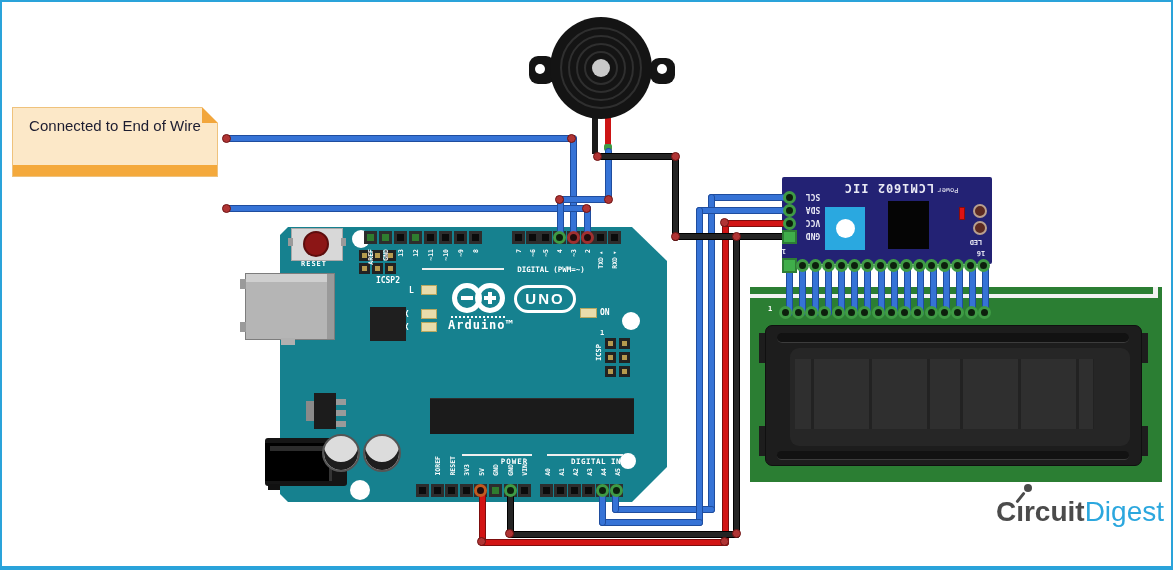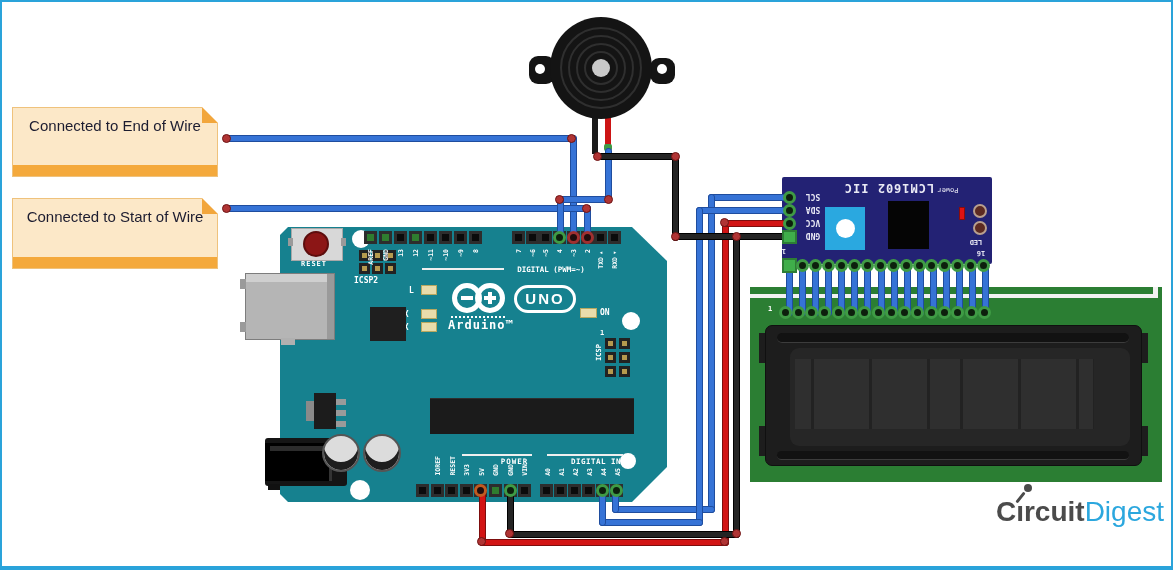--- a/index.html
+++ b/index.html
@@ -75,21 +75,21 @@
   <div class="abs" style="left:339px;top:236px;width:5px;height:8px;background:#9a9a9a;"></div>
   <div class="abs" style="left:301px;top:229px;width:26px;height:26px;border-radius:50%;background:#8c1616;border:2px solid #5d0e0e;box-sizing:border-box;"></div>
   <div class="sk" style="left:289px;top:258px;width:46px;font-size:7px;letter-spacing:1px;text-align:center;">RESET</div>
 
   <div class="ipin" style="left:357px;top:248px;"></div>
   <div class="ipin" style="left:370px;top:248px;"></div>
   <div class="ipin" style="left:383px;top:248px;"></div>
   <div class="ipin" style="left:357px;top:261px;"></div>
   <div class="ipin" style="left:370px;top:261px;"></div>
   <div class="ipin" style="left:383px;top:261px;"></div>
-  <div class="sk" style="left:352px;top:274px;width:46px;font-size:8px;text-align:left;">ICSP2</div>
+  <div class="sk" style="left:352px;top:274px;width:46px;font-size:8px;text-align:right;">ICSP2</div>
 
   <div class="pin g" style="left:362px;top:229px;"></div>
   <div class="pin g" style="left:377px;top:229px;"></div>
   <div class="pin" style="left:392px;top:229px;"></div>
   <div class="pin g" style="left:407px;top:229px;"></div>
   <div class="pin" style="left:422px;top:229px;"></div>
   <div class="pin" style="left:437px;top:229px;"></div>
   <div class="pin" style="left:452px;top:229px;"></div>
   <div class="pin" style="left:467px;top:229px;"></div>
   <div class="vl" style="left:364px;top:247px;">AREF</div>
@@ -355,23 +355,18 @@
   <div class="dot" style="left:503px;top:527px;"></div>
   <div class="dot" style="left:718px;top:216px;"></div>
   <div class="dot" style="left:718px;top:535px;"></div>
   <div class="dot" style="left:475px;top:535px;"></div>
 
   <div class="note" style="left:10px;top:105px;height:70px;">
     <div class="txt">Connected to End of Wire</div>
     <div class="bar"></div>
     <div class="fold"></div>
   </div>
-  <div class="note" style="left:10px;top:196px;height:71px;">
-    <div class="txt">Connected to Start of Wire</div>
-    <div class="bar"></div>
-    <div class="fold"></div>
-  </div>
 
   <div id="logo">
     <span class="g1">C</span><span class="iwrap"><span>ı</span><i class="imark"></i><i class="idot"></i></span><span class="g1">rcuit</span><span class="g2">Digest</span>
   </div>
 
 </div>
 
 </body></html>

